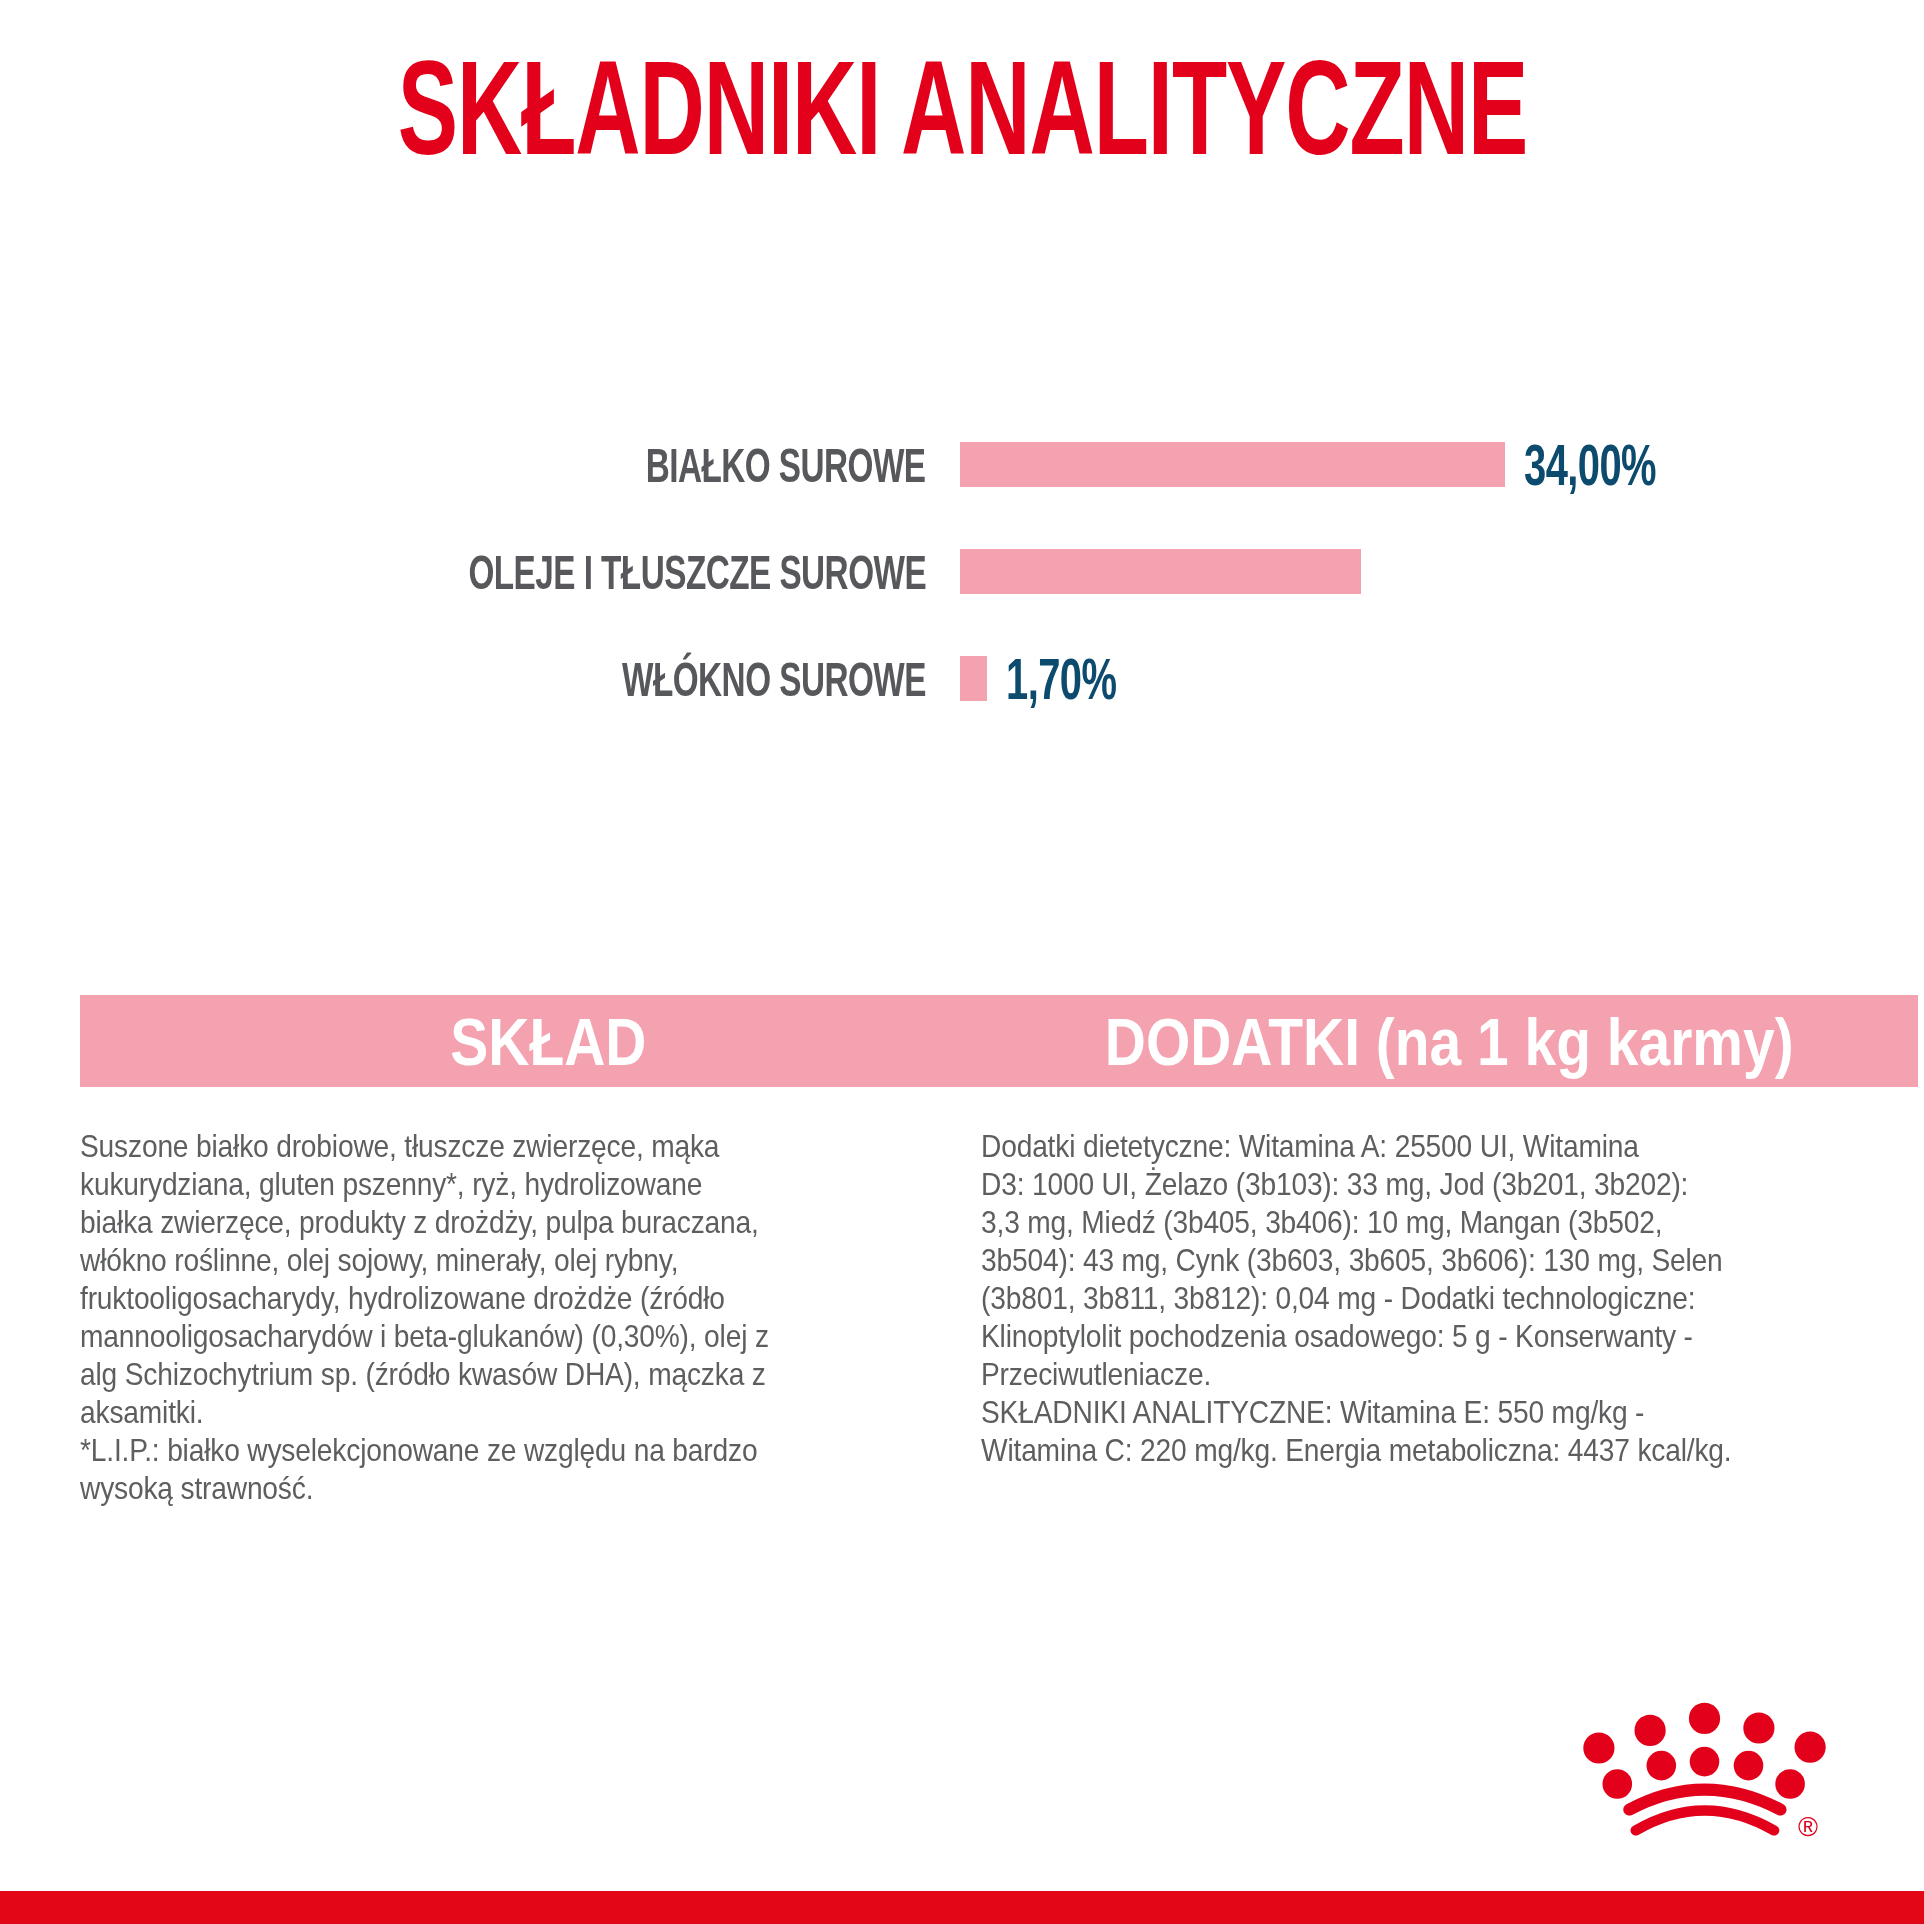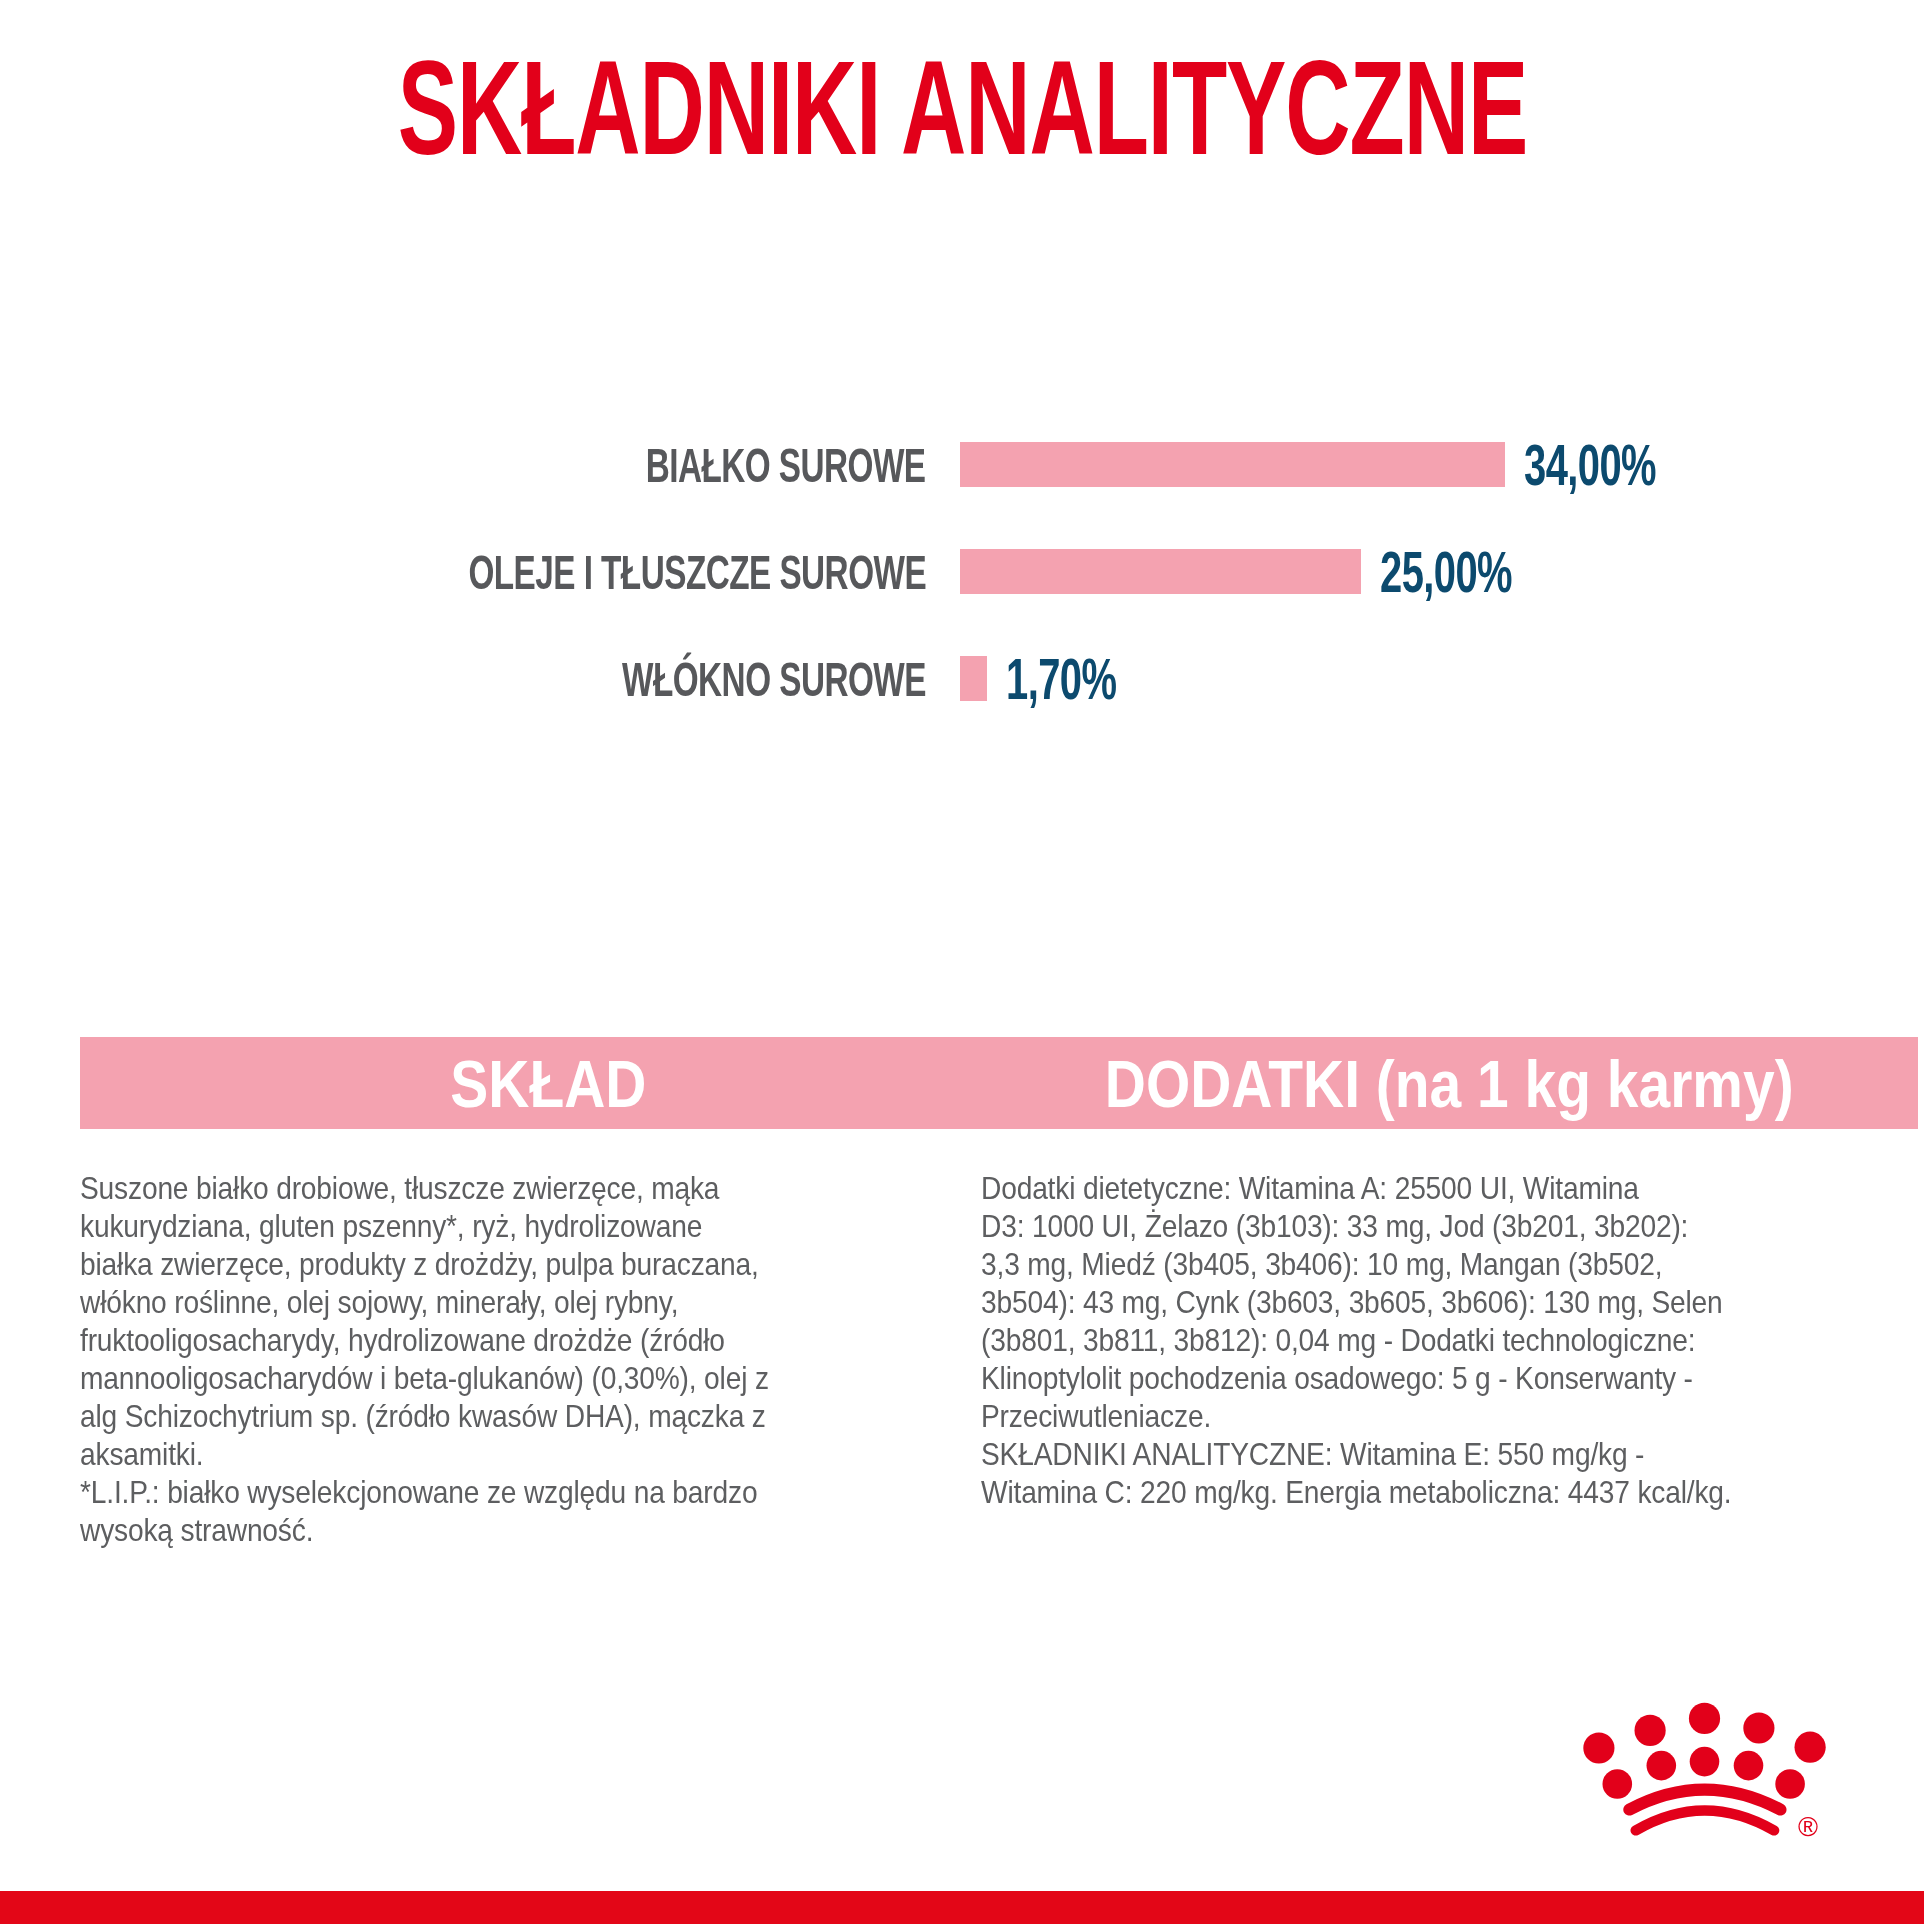--- a/index.html
+++ b/index.html
@@ -20,21 +20,21 @@
   
   .chart{position:absolute;top:442px;left:80px;}
   .crow{display:flex;align-items:center;height:45px;margin-bottom:62px;}
   .clabel{width:846px;text-align:right;font-weight:700;font-size:49px;color:#57585b;white-space:nowrap;}
   .clabel>span{display:inline-block;transform:scaleX(0.68);transform-origin:100% 50%;letter-spacing:-0.8px;}
   .cbar{height:45px;margin-left:34px;background:#f4a2b0;flex:none;}
   .cval{margin-left:19px;font-weight:700;font-size:57px;color:#0c4a6e;white-space:nowrap;text-decoration:underline;}
   .cval>span{display:inline-block;transform:scaleX(0.70);transform-origin:0% 50%;letter-spacing:-0.8px;}
 
   
-  .col{position:absolute;top:1037px;width:937px;}
+  .col{position:absolute;top:995px;width:937px;}
   .col.left{left:80px;}
   .col.right{left:981px;}
   .col-header{
     height:92px;background:#f4a2b0;display:flex;align-items:center;justify-content:center;
     color:#ffffff;font-weight:700;font-size:67px;white-space:nowrap;
   }
   .col-header>span{display:inline-block;transform:scaleX(0.85);transform-origin:50% 50%;}
   .body{
     margin:0;position:absolute;top:132px;left:0;width:979px;
     font-size:32px;line-height:38px;color:#5d5e60;
@@ -57,21 +57,20 @@
 
   <div class="chart">
       <div class="crow">
         <div class="clabel"><span>BIAŁKO SUROWE</span></div>
         <div class="cbar" style="width: 545px; background: rgb(244, 162, 176);"></div>
         <div class="cval"><span>34,00%</span></div>
       </div>
       <div class="crow">
         <div class="clabel"><span>OLEJE I TŁUSZCZE SUROWE</span></div>
         <div class="cbar" style="width: 401px; background: rgb(244, 162, 176);"></div>
-        <div class="cval"><span>25,00%</span></div>
       </div>
       <div class="crow">
         <div class="clabel"><span>WŁÓKNO SUROWE</span></div>
         <div class="cbar" style="width: 27px; background: rgb(244, 162, 176);"></div>
         <div class="cval"><span>1,70%</span></div>
       </div>
     </div>
 
   <section class="col left">
     <div class="col-header">

